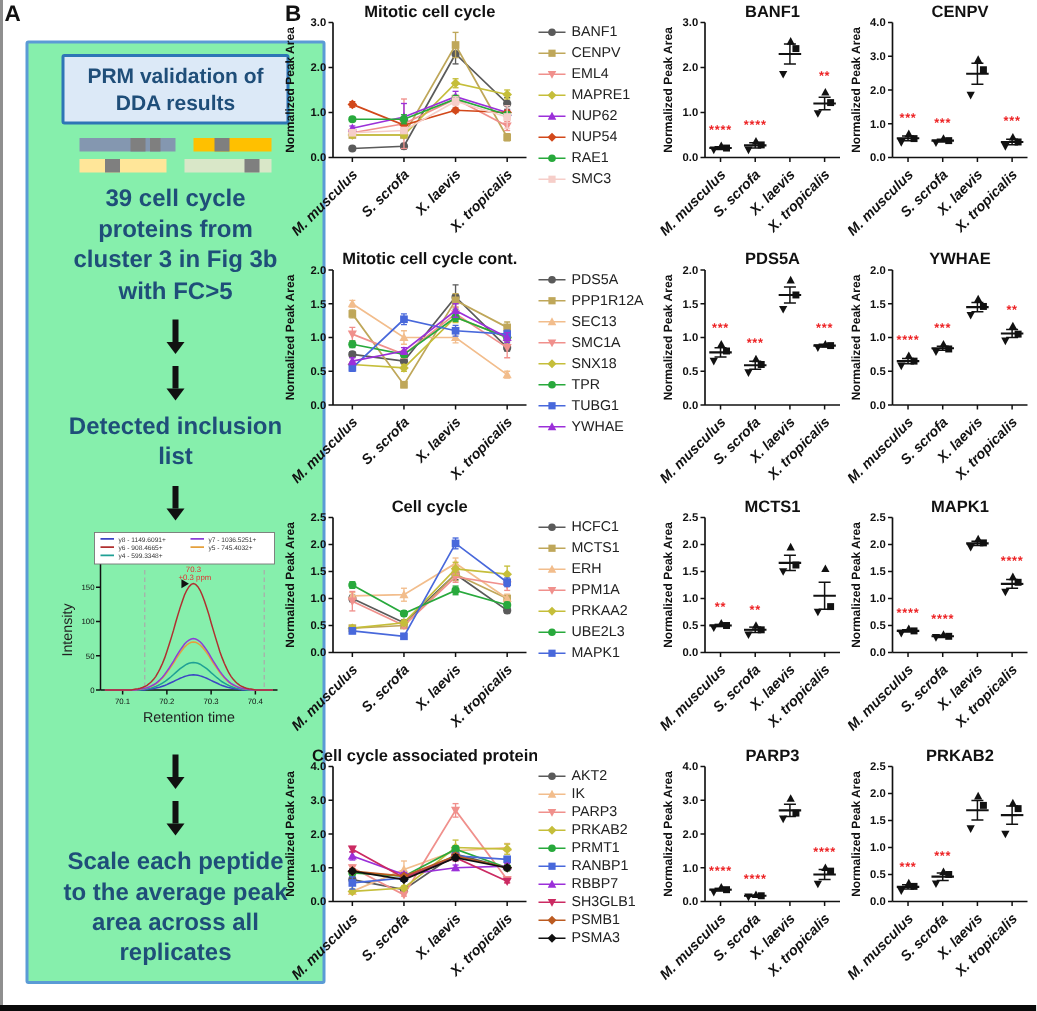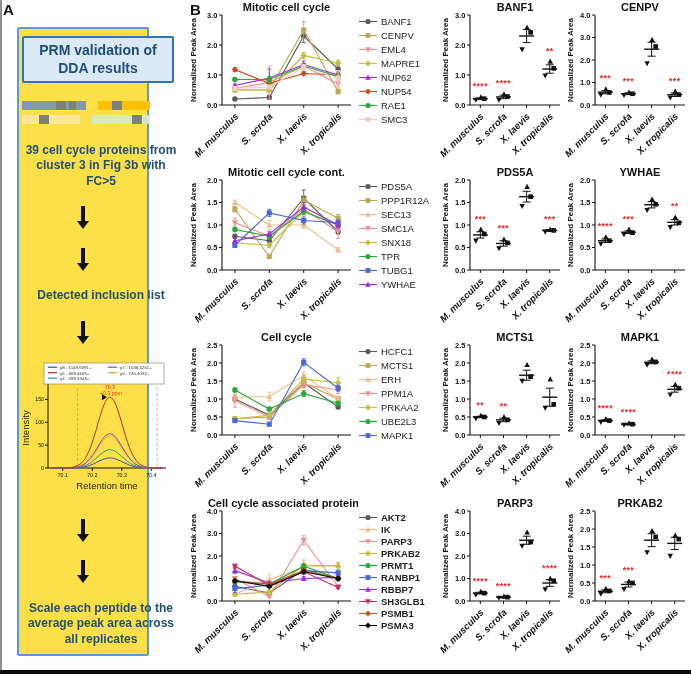--- a/index.html
+++ b/index.html
@@ -2,26 +2,26 @@
 <html><head>
 <meta charset="utf-8">
 <style>
   html,body{margin:0;padding:0;background:#fff;font-family:"Liberation Sans",sans-serif;}
   #fig{position:relative;width:691px;height:674px;background:#fff;overflow:hidden;}
   #left-edge{position:absolute;left:0;top:0;width:2px;height:674px;background:#8f8f8f;}
   #bottom-edge{position:absolute;left:0;bottom:0;width:691px;height:4px;background:#0a0a0a;}
   .panel-label{position:absolute;font-weight:bold;font-size:15px;color:#111;}
   #labelA{left:3px;top:1px;}
   #labelB{left:190px;top:1px;}
-  #boxA{position:absolute;left:17px;top:27px;width:132px;height:629px;border:2px solid #5B9BD5;border-radius:2px;
-        box-sizing:border-box;display:flex;flex-direction:column;align-items:flex-start;justify-content:space-between;
-        padding:7px 3px;background:#fde047;}
+  #boxA{position:absolute;left:17px;top:27px;width:200px;height:629px;border:2px solid #5B9BD5;border-radius:2px;
+        box-sizing:border-box;display:flex;flex-direction:column;align-items:center;justify-content:space-between;
+        padding:7px 3px;background:#86efac;}
   .titleBox{background:#DCE9F7;border:2px solid #2E75B6;border-radius:2px;color:#1F4E79;font-weight:bold;
         font-size:14px;text-align:center;padding:4px 8px;line-height:1.25;width:132px;}
-  .flow-step{color:#1F4E79;font-weight:bold;font-size:12px;text-align:center;line-height:1.28;width:158px;}
+  .flow-step{color:#1F4E79;font-weight:bold;font-size:16px;text-align:center;line-height:1.28;width:158px;}
   .arrow{width:3.5px;height:15px;background:#111;position:relative;margin:1px auto 9px auto;}
   .arrow::after{content:"";position:absolute;left:-4.5px;top:100%;border:6px solid transparent;border-top:8px solid #111;}
   .pep-rows{display:flex;flex-direction:column;gap:5px;margin:2px 0;}
   .pep-row{display:flex;gap:12px;align-items:center;}
   .pep{position:relative;height:9px;}
   .pep .seg{position:absolute;top:0;height:100%;background:#7F7F7F;}
   #pep1{width:64px;background:#8497B0;}
   #pep2{width:52px;background:#FFC000;}
   #pep3{width:58px;background:#FFE699;}
   #pep4{width:58px;background:#D9E7C8;}
@@ -1281,21 +1281,21 @@
             <line x1="113.70859999999999" y1="71.94999999999999" x2="117.70859999999999" y2="71.94999999999999" stroke="#111111" stroke-width="0.9"></line>
             <line x1="150.1129" y1="81.85" x2="150.1129" y2="79.15" stroke="#111111" stroke-width="0.9"></line>
             <line x1="148.1129" y1="81.85" x2="152.1129" y2="81.85" stroke="#111111" stroke-width="0.9"></line>
             <line x1="148.1129" y1="79.15" x2="152.1129" y2="79.15" stroke="#111111" stroke-width="0.9"></line>
             <polyline points="46.9,82.75 81.30430000000001,88.375 115.70859999999999,73.75 150.1129,80.5" fill="none" stroke="#111111" stroke-width="1.15"></polyline>
             <polygon points="46.9,79.55 50.1,82.75 46.9,85.95 43.699999999999996,82.75" fill="#111111"></polygon>
             <polygon points="81.30430000000001,85.175 84.50430000000001,88.375 81.30430000000001,91.575 78.10430000000001,88.375" fill="#111111"></polygon>
             <polygon points="115.70859999999999,70.55 118.90859999999999,73.75 115.70859999999999,76.95 112.50859999999999,73.75" fill="#111111"></polygon>
             <polygon points="150.1129,77.3 153.31289999999998,80.5 150.1129,83.7 146.9129,80.5" fill="#111111"></polygon>
           </svg>
-          <div class="lc-legend" style="gap: 1px; font-weight: bold;">
+          <div class="lc-legend" style="gap: 1px;">
             <div class="lc-item">
               <svg width="20" height="9" viewBox="0 0 20 9">
                 <line x1="1" y1="4.5" x2="19" y2="4.5" stroke="#5A5A5A" stroke-width="1.1"></line>
                 <circle cx="10" cy="4.5" r="2.55" fill="#5A5A5A"></circle>
               </svg>
               <span>AKT2</span>
             </div>
             <div class="lc-item">
               <svg width="20" height="9" viewBox="0 0 20 9">
                 <line x1="1" y1="4.5" x2="19" y2="4.5" stroke="#F2BD8C" stroke-width="1.1"></line>

